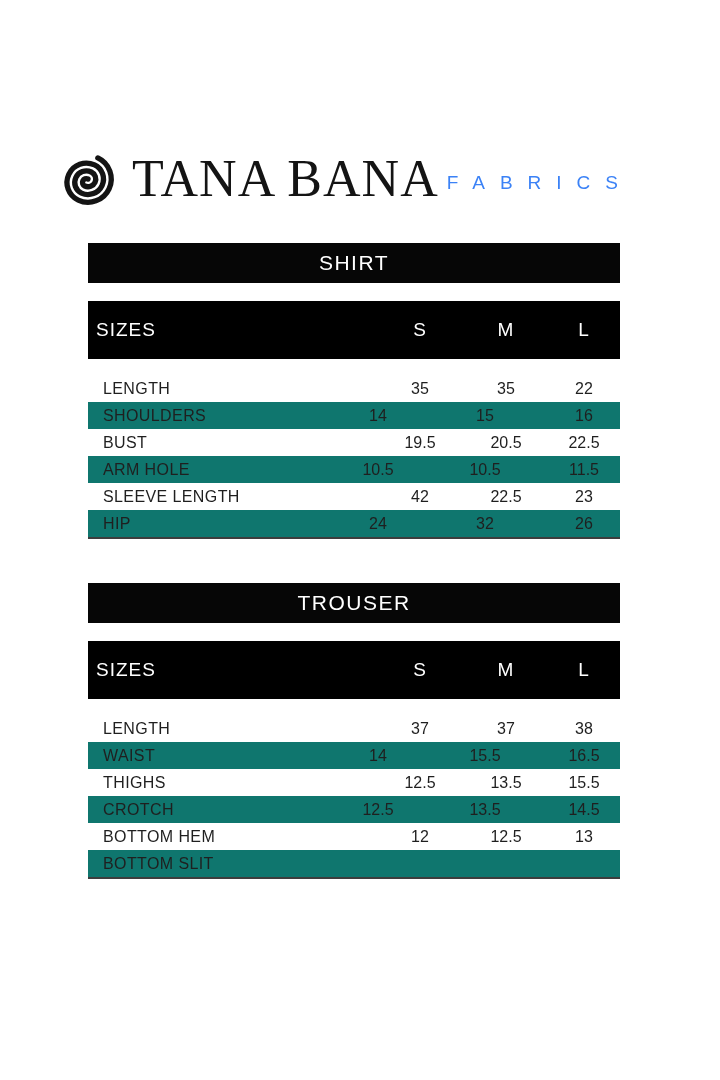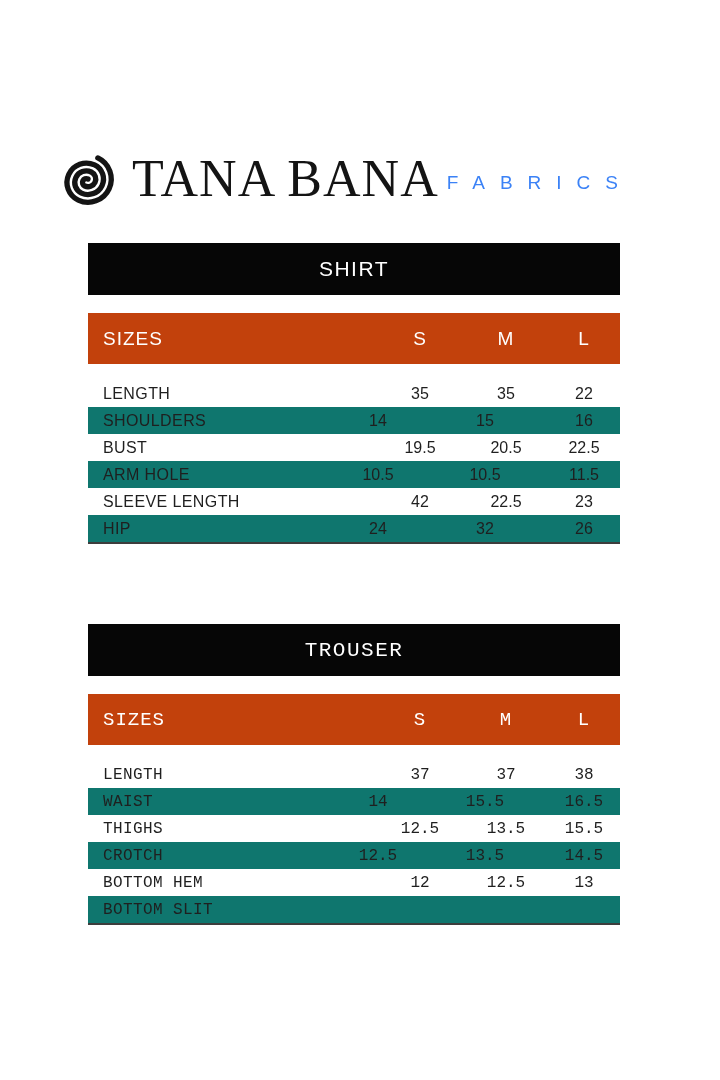--- a/index.html
+++ b/index.html
@@ -17,28 +17,28 @@
   .brand-name{
     font-family:"Liberation Serif",serif;font-weight:500;font-size:52px;line-height:1;
     letter-spacing:1px;color:#141414;white-space:nowrap;
   }
   .brand-sub{
     font-size:19px;font-weight:500;letter-spacing:15px;margin-top:7px;color:#3b82f6;
     position:relative;left:8px;white-space:nowrap;
   }
   
   .charts{margin:33px 100px 0 88px;}
-  .chart-section + .chart-section{margin-top:80px;font-family:Liberation Mono, monospace;}
+  .chart-section + .chart-section{margin-top:44px;}
   .title-bar{
-    height:52px;background:#060606;color:#fff;display:flex;align-items:center;
+    height:40px;background:#060606;color:#fff;display:flex;align-items:center;
     justify-content:center;font-size:21px;letter-spacing:1.5px;font-weight:500;
   }
   .header-bar{
-    margin-top:18px;height:51px;background:#c2410c;color:#fff;display:grid;
-    grid-template-columns:1fr 88px 84px 72px;align-items:center;padding-left:15px;
+    margin-top:18px;height:58px;background:#000000;color:#fff;display:grid;
+    grid-template-columns:1fr 88px 84px 72px;align-items:center;padding-left:8px;
     font-size:19px;letter-spacing:1px;font-weight:500;
   }
   .col{text-align:center;}
   .rows{margin-top:16px;border-bottom:2px solid #3d3d3d;}
   .row{
     display:grid;grid-template-columns:1fr 88px 84px 72px;align-items:center;
     height:27px;padding-left:15px;font-size:16px;
   }
   .row.alt{background:#0f766e;gap:21px;}
   .r-label{letter-spacing:.4px;}

